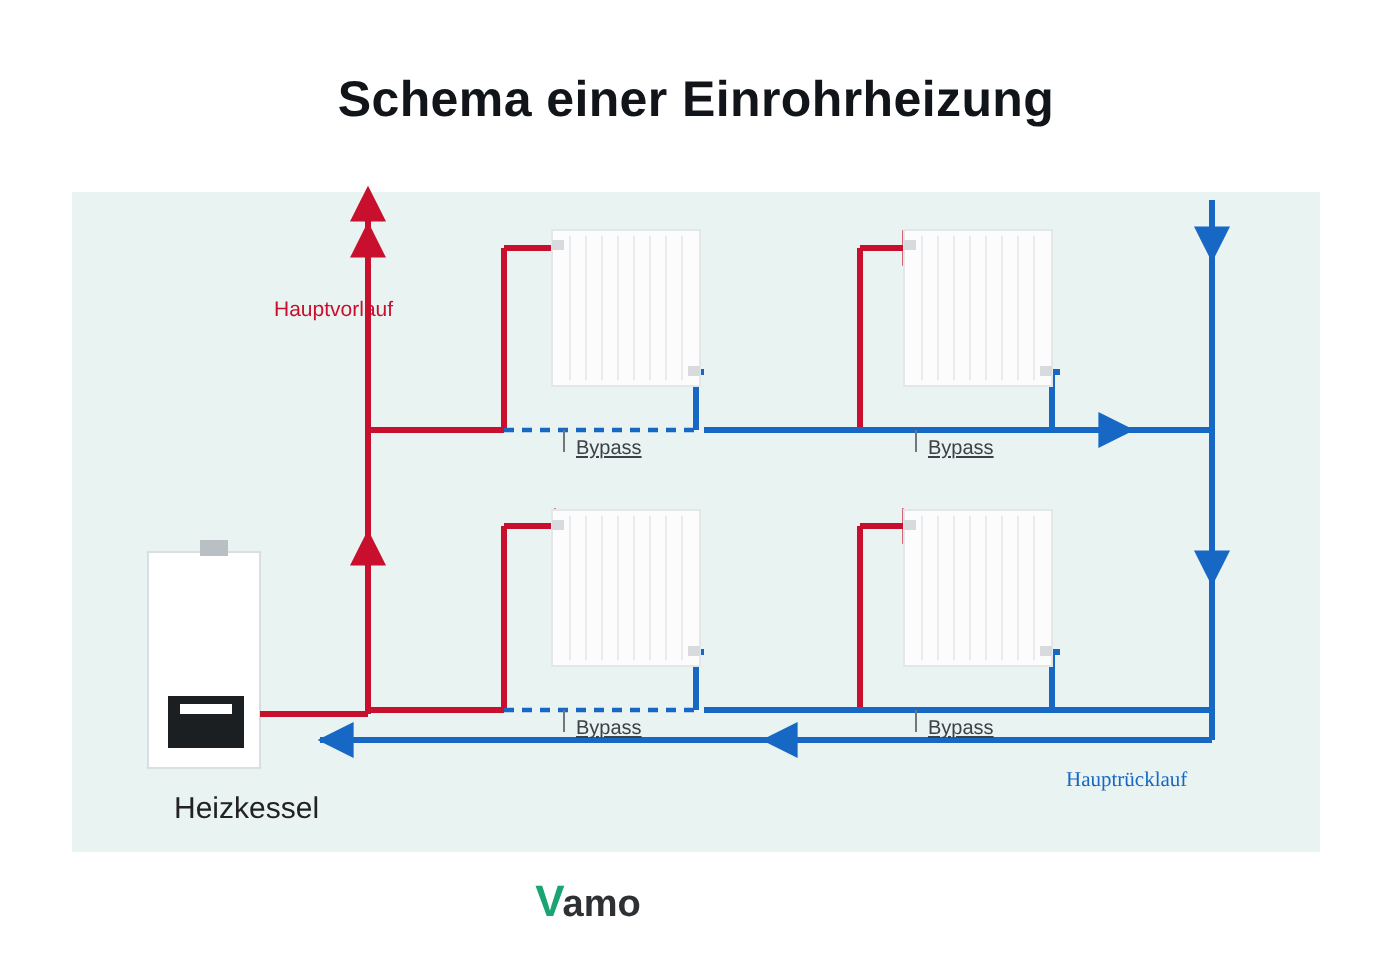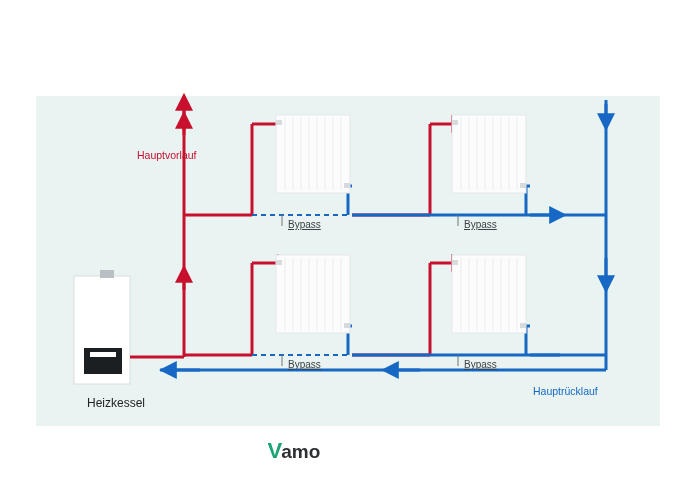--- a/index.html
+++ b/index.html
@@ -45,31 +45,31 @@
     top: 0;
     width: 696px;
     height: 480px;
   }
   .lbl {
     position: absolute;
     font-size: 10.5px;
     white-space: nowrap;
   }
   .lbl-red { color: #c8102e; }
-  .lbl-blue { color: #1668c4; }
+  .lbl-blue { color: #1668c4; font-family: Liberation Serif, serif; }
   .lbl-bypass {
     font-size: 10px;
     color: #3c4146;
     text-decoration: underline;
   }
   #boiler-label {
     position: absolute;
     left: 87px;
     top: 396px;
-    font-size: 12px;
+    font-size: 15px;
     color: #222;
   }
   #logo {
     position: absolute;
     left: 0;
     top: 438px;
     width: 588px;
     text-align: center;
     font-size: 19px;
     font-weight: bold;
@@ -80,20 +80,21 @@
     font-size: 22px;
     font-weight: bold;
     letter-spacing: -1px;
   }
 </style>
 </head>
 <body>
 
 <div id="stage">
 
+  <div id="title">Schema einer Einrohrheizung</div>
 
   <div id="panel"></div>
 
   <svg class="svg-layer" viewBox="0 0 696 480" xmlns="http://www.w3.org/2000/svg">
     <defs>
       <marker id="arrow-red" viewBox="0 0 10 10" refX="6" refY="5" markerWidth="6" markerHeight="6" orient="auto">
         <path d="M0,0 L10,5 L0,10 z" fill="#c8102e"></path>
       </marker>
       <marker id="arrow-blue" viewBox="0 0 10 10" refX="6" refY="5" markerWidth="6" markerHeight="6" orient="auto">
         <path d="M0,0 L10,5 L0,10 z" fill="#1668c4"></path>

